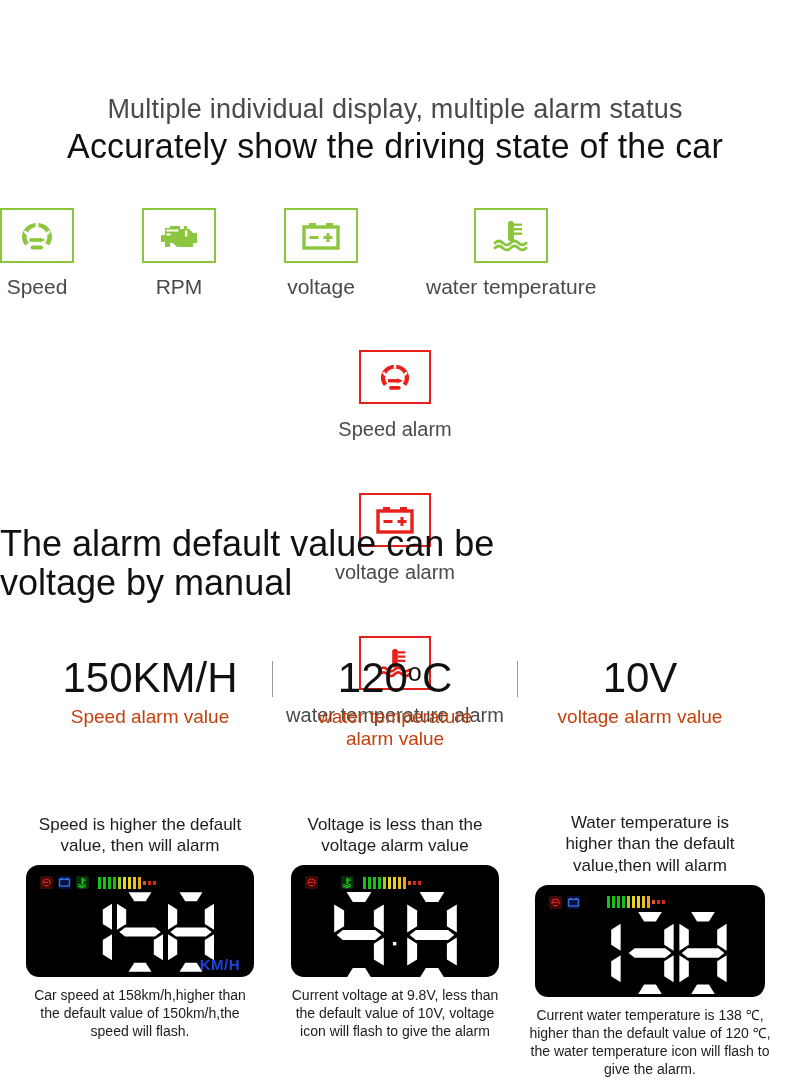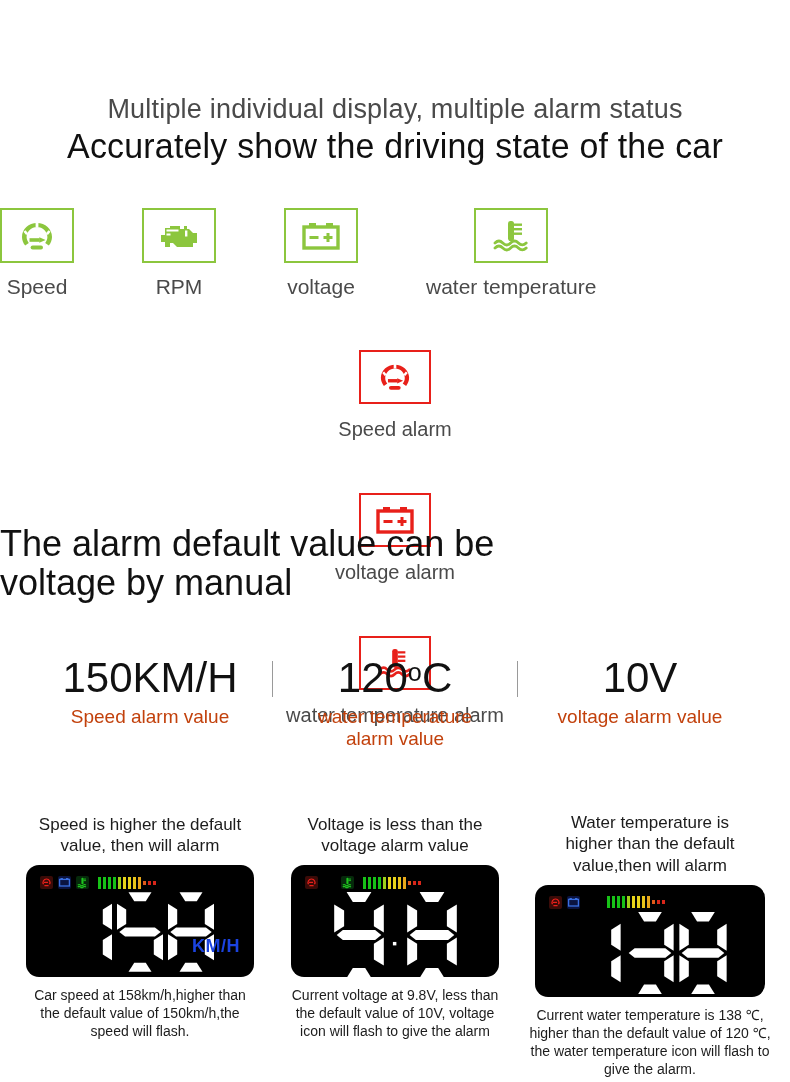--- a/index.html
+++ b/index.html
@@ -98,22 +98,22 @@
   .mini.hidden { visibility: hidden; }
   .mini svg { display: block; }
   .bars { display: flex; align-items: center; gap: 2px; margin-left: 9px; }
   .bar { width: 3px; height: 12px; }
   .bar.dot { height: 4px; align-self: center; }
   .digits {
     position: absolute; left: 0; right: 0; top: 27px;
     display: flex; justify-content: center; align-items: center; gap: 5px;
   }
   .unit {
-    position: absolute; right: 14px; bottom: 20px;
-    font-size: 18px; font-weight: bold; color: #1b43e0;
+    position: absolute; right: 14px; bottom: 4px;
+    font-size: 15px; font-weight: bold; color: #1b43e0;
     letter-spacing: .5px; font-family: "Liberation Sans", sans-serif;
   }
   .panel-cap {
     margin-top: 9px; font-size: 14px; color: #1c1c1c;
     text-align: center; line-height: 1.3;
   }
   .seg-svg { display: block; }
 </style>
 </head>
 <body>

